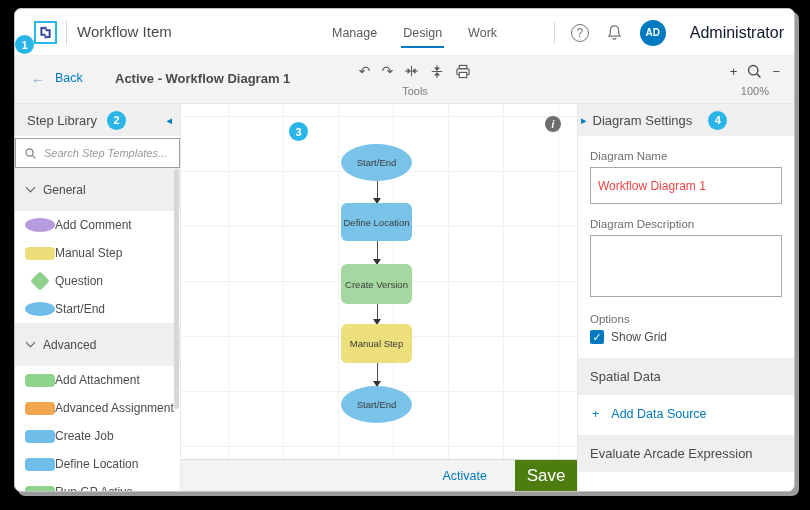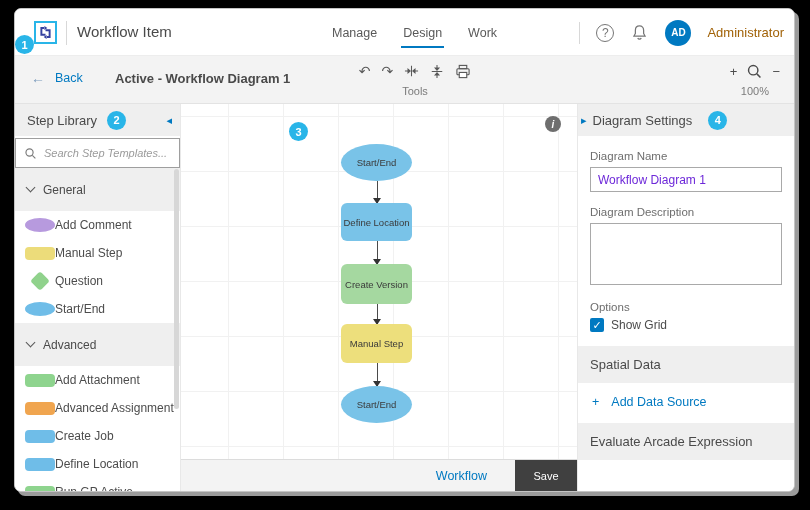--- a/index.html
+++ b/index.html
@@ -16,21 +16,21 @@
   .app-title { position:absolute; left:62px; top:14px; font-size:15px; color:#4a4a4a; }
   .tabs { position:absolute; left:317px; top:0; height:47px; display:flex; gap:26px; align-items:center; }
   .tab { position:relative; font-size:12.5px; color:#595959; height:47px; display:flex; align-items:center; cursor:pointer; }
   .tab.active::after { content:''; position:absolute; left:-2px; right:-2px; bottom:8px; height:2px; background:#0079c1; }
   .hdr-right { position:absolute; right:10px; top:0; height:47px; display:flex; align-items:center; gap:16px; }
   .vdiv { width:1px; height:22px; background:#d8d8d8; }
   .help-icon { width:18px; height:18px; border:1.4px solid #767676; border-radius:50%; color:#767676;
                font-size:12px; display:flex; align-items:center; justify-content:center; cursor:pointer; }
   .avatar { width:26px; height:26px; border-radius:50%; background:#0079c1; color:#fff; font-size:10px; font-weight:bold;
             display:flex; align-items:center; justify-content:center; cursor:pointer; }
-  .user-name { color:#a16207; font-size:13px; cursor:pointer; }
+  .user-name { color:#0f172a; font-size:16px; cursor:pointer;margin-left:8px; }
 
   
   .toolbar { position:relative; height:48px; background:#f3f3f3; border-bottom:1px solid #e3e3e3; }
   .back-group { position:absolute; left:16px; top:14px; display:flex; gap:10px; align-items:center; cursor:pointer; }
   .back-arrow { color:#7d9cbd; font-size:14px; }
   .back-label { color:#0079c1; font-size:12.5px; }
   .diagram-title { position:absolute; left:100px; top:15px; font-size:13px; font-weight:bold; color:#4a4a4a; }
   .tools-group { position:absolute; left:340px; top:4px; width:120px; text-align:center; }
   .tools-icons { display:flex; gap:11px; align-items:center; justify-content:center; height:22px; }
   .tool-btn { color:#595959; font-size:14px; line-height:1; cursor:pointer; display:flex; align-items:center; }
@@ -72,31 +72,31 @@
                font-size:9.5px; color:#3a3a3a; border-radius:6px; cursor:pointer; }
   .flow-node.ellipse { border-radius:50%; }
   .flow-arrow { position:absolute; width:0; border-left:1px solid #4a4a4a; }
   .flow-arrow::after { content:''; position:absolute; bottom:-1px; left:-4.5px; width:0; height:0;
                        border:4px solid transparent; border-top:6px solid #333; border-bottom:none; }
   .canvas-info { position:absolute; right:16px; top:12px; width:16px; height:16px; border-radius:50%; background:#6e6e6e;
                  color:#fff; font-size:10px; font-weight:bold; font-style:italic; display:flex; align-items:center; justify-content:center; cursor:pointer; }
   .canvas-actions { position:absolute; left:0; right:0; bottom:0; height:33px; background:#f3f3f3; border-top:1px solid #dcdcdc;
                     display:flex; align-items:center; justify-content:flex-end; }
   .activate-link { color:#0079c1; font-size:12.5px; margin-right:28px; cursor:pointer; }
-  .save-btn { height:33px; width:62px; background:#404040; color:#fff; border:none; font-size:11px;
+  .save-btn { height:33px; width:62px; background:#4d7c0f; color:#fff; border:none; font-size:17px;
               font-family:"Liberation Sans",sans-serif; cursor:pointer; }
 
   
   .right-panel { width:217px; background:#fff; border-left:1px solid #e8e8e8; overflow:hidden; }
   .rp-hdr { height:32px; background:#efefef; display:flex; align-items:center; gap:6px; padding:0 10px 0 3px; }
   .rp-hdr .collapse-arrow { margin-left:0; }
   .rp-hdr-title { font-size:13px; color:#4a4a4a; }
   .rp-body { padding:8px 12px 4px 12px; }
   .field-label { font-size:11.5px; color:#6e6e6e; margin:6px 0 5px 0; display:flex; align-items:center; gap:5px; }
-  .text-input { width:100%; height:25px; border:1px solid #a9a9a9; font-size:12px; color:#6d28d9; padding:0 7px;
+  .text-input { width:100%; height:37px; border:1px solid #a9a9a9; font-size:12px; color:#ef4444; padding:0 7px;
                 font-family:"Liberation Sans",sans-serif; outline:none; }
   .text-input::placeholder { font-style:italic; color:#9a9a9a; font-size:10.5px; }
   .desc-area { width:100%; height:62px; border:1px solid #a9a9a9; resize:none; outline:none; }
   .options-row { display:flex; align-items:center; gap:7px; margin:4px 0 10px 0; cursor:pointer; }
   .checkbox { width:14px; height:14px; background:#0079c1; color:#fff; font-size:11px; display:flex;
               align-items:center; justify-content:center; border-radius:2px; }
   .check-label { font-size:12px; color:#4c4c4c; }
   .rp-sec-hdr { height:37px; background:#efefef; display:flex; align-items:center; padding:0 12px;
                 font-size:13px; color:#4a4a4a; }
   .empty-text { font-size:12px; font-style:italic; color:#6e6e6e; text-align:center; margin:16px 0 6px 0; }
@@ -292,21 +292,21 @@
             <div class="flow-arrow" style="left: 195.5px; top: 77px; height: 22px;"></div>
             <div class="flow-node rect" style="left: 160px; top: 99px; width: 71px; height: 38px; background: rgb(121, 195, 232);">Define Location</div>
             <div class="flow-arrow" style="left: 195.5px; top: 137px; height: 23px;"></div>
             <div class="flow-node rect" style="left: 160px; top: 160px; width: 71px; height: 40px; background: rgb(165, 216, 160);">Create Version</div>
             <div class="flow-arrow" style="left: 195.5px; top: 200px; height: 20px;"></div>
             <div class="flow-node rect" style="left: 160px; top: 220px; width: 71px; height: 39px; background: rgb(237, 223, 124);">Manual Step</div>
             <div class="flow-arrow" style="left: 195.5px; top: 259px; height: 23px;"></div>
             <div class="flow-node ellipse" style="left: 160px; top: 282px; width: 71px; height: 37px; background: rgb(121, 195, 232);">Start/End</div>
           </div>
         <div class="canvas-actions">
-          <span class="activate-link">Workflow</span>
+          <span class="activate-link">Activate</span>
           <button class="save-btn">Save</button>
         </div>
       </div>
 
       <div class="right-panel">
         <div class="rp-hdr">
           <span class="collapse-arrow">▸</span>
           <span class="rp-hdr-title">Diagram Settings</span>
           <span class="num-badge inline">4</span>
         </div>

